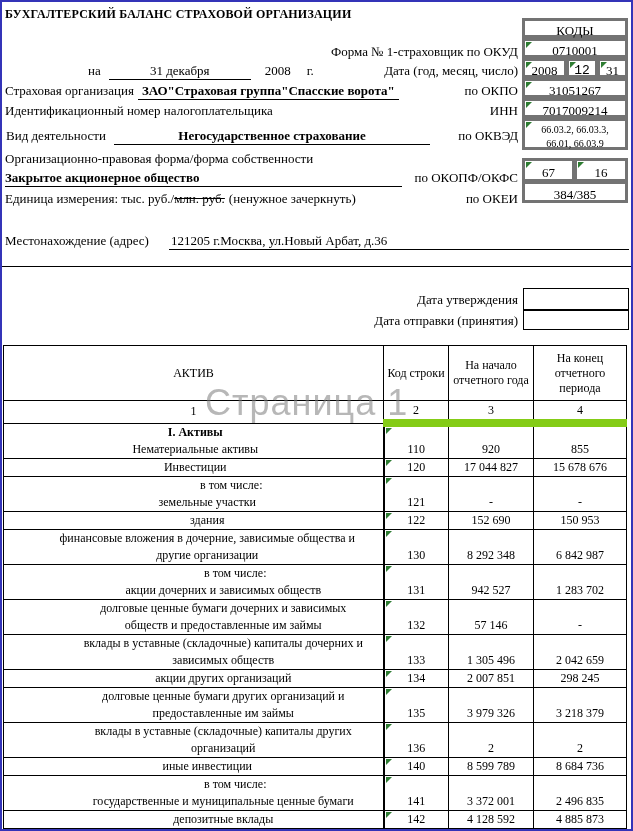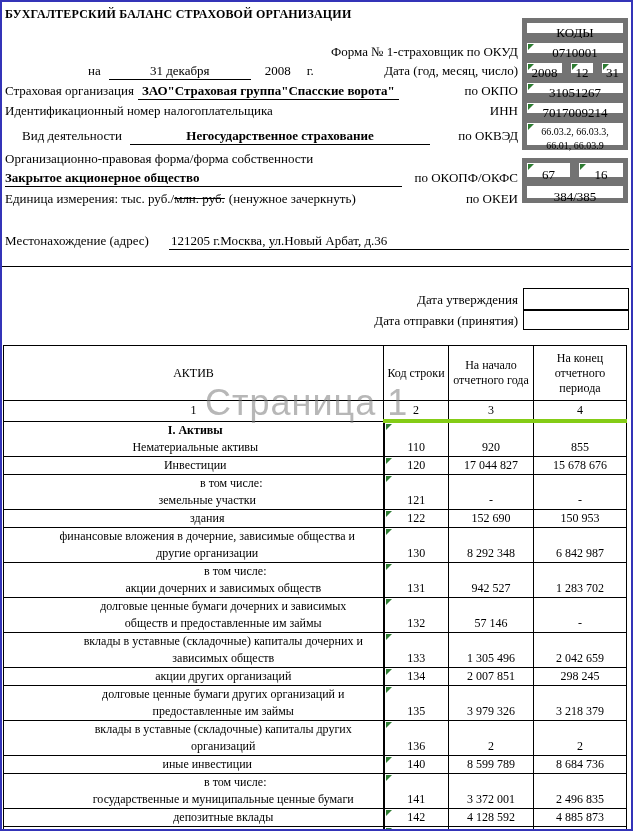--- a/index.html
+++ b/index.html
@@ -12,21 +12,21 @@
     position:absolute; inset:0; border:2px solid #3434b8; pointer-events:none; z-index:50;
   }
   .hline { position:absolute; font-size:13px; line-height:16px; display:flex; align-items:baseline; white-space:nowrap; }
   .title { position:absolute; left:5px; top:7px; font-size:12px; font-weight:bold; letter-spacing:.2px; }
   .r-align { justify-content:flex-end; }
   .spacer { flex:1; }
   .bold { font-weight:bold; }
   .u-seg { border-bottom:1px solid #000; text-align:center; }
   .strike { text-decoration:line-through; }
   
-  .cb { position:absolute; box-sizing:border-box; border:5px solid #737373; text-align:center;
+  .cb { position:absolute; box-sizing:border-box; border:3px solid #737373; text-align:center;
         font-size:13px; line-height:17px; padding-top:1px; background:#fff; }
   .cb.small { font-size:10px; line-height:14px; }
   .tri { position:absolute; left:1px; top:1px; width:0; height:0;
          border-top:6px solid #2e7d32; border-right:6px solid transparent; }
   .divider { position:absolute; left:0; right:0; top:266px; border-top:1px solid #000; }
   
   .emptybox { position:absolute; box-sizing:border-box; border:1px solid #000; background:#fff; }
   
   .sheet { position:absolute; left:3px; top:345px; z-index:1; }
   table { border-collapse:collapse; table-layout:fixed; }
@@ -36,21 +36,21 @@
   td.c-label { font-size:12px;text-align:center; }
   .ln { line-height:17px; white-space:nowrap; overflow:hidden; }
   .ln.b { font-weight:bold; padding-left:4px; }
   .ln.i0 { padding-left:4px; }
   .ln.i1 { padding-left:28px; }
   .ln.i2 { padding-left:60px; }
   .ln.sub { padding-left:76px; }
   .ln.sub2 { padding-left:84px; }
   td.c-code, td.c-num { text-align:center; vertical-align:bottom; font-size:12px; line-height:17px; position:relative; }
   td.c-code { border-left:2px solid #000; }
-  tr.first-data td.c-code, tr.first-data td.c-num { border-top:4px solid #84cc16; }
+  tr.first-data td.c-code, tr.first-data td.c-num { border-top:8px solid #84cc16; }
   .watermark { position:absolute; left:205px; top:382px; z-index:20;
     font-family:"Liberation Sans", sans-serif; font-size:36px; color:#7d7d7d; opacity:.55;
     pointer-events:none; letter-spacing:1px; }
 </style>
 </head>
 <body>
 
 <div class="page-frame"></div>
 
 <div class="title">БУХГАЛТЕРСКИЙ БАЛАНС СТРАХОВОЙ ОРГАНИЗАЦИИ</div>
@@ -75,21 +75,21 @@
   <span class="spacer"></span>
   <span>по ОКПО</span>
 </div>
 
 <div class="hline" style="left:5px; right:115px; top:103px;">
   <span>Идентификационный номер налогоплательщика</span>
   <span class="spacer"></span>
   <span>ИНН</span>
 </div>
 
-<div class="hline" style="left:22px; right:115px; top:128px;">
+<div class="hline" style="left:6px; right:115px; top:128px;">
   <span>Вид деятельности</span>
   <span class="bold u-seg" style="flex:1; margin:0 28px 0 8px;">Негосударственное страхование</span>
   <span>по ОКВЭД</span>
 </div>
 
 <div class="hline" style="left:5px; right:115px; top:151px;">
   <span>Организационно-правовая форма/форма собственности</span>
 </div>
 
 <div class="hline" style="left:5px; right:115px; top:170px;">
@@ -117,21 +117,21 @@
 </div>
 <div class="emptybox" style="left:523px; top:288px; width:106px; height:22px;"></div>
 <div class="hline r-align" style="left:200px; right:115px; top:313px;">
   <span>Дата отправки (принятия)</span>
 </div>
 <div class="emptybox" style="left:523px; top:310px; width:106px; height:20px;"></div>
 
 <div class="cb" style="left:522px; top:18px; width:106px; height:20px;">КОДЫ</div>
 <div class="cb" style="left:522px; top:38px; width:106px; height:20px;"><span class="tri"></span><span>0710001</span></div>
 <div class="cb" style="left:522px; top:58px; width:45px; height:20px;"><span class="tri"></span><span>2008</span></div>
-<div class="cb" style="left:566px; top:58px; width:32px; height:20px;"><span class="tri"></span><span>12</span></div>
+<div class="cb" style="left:566px; top:58px; width:32px; height:20px;font-family:Liberation Mono, monospace;"><span class="tri"></span><span>12</span></div>
 <div class="cb" style="left:597px; top:58px; width:31px; height:20px;"><span class="tri"></span><span>31</span></div>
 <div class="cb" style="left:522px; top:78px; width:106px; height:20px;"><span class="tri"></span><span>31051267</span></div>
 <div class="cb" style="left:522px; top:98px; width:106px; height:20px;"><span class="tri"></span><span>7017009214</span></div>
 <div class="cb small" style="left:522px; top:118px; width:106px; height:32px; padding-top:2px;">
     <span class="tri"></span>
     <div>66.03.2, 66.03.3,</div>
     <div>66.01, 66.03.9</div>
   </div>
 <div class="cb" style="left:522px; top:158px; width:53px; height:24px; line-height:21px;"><span class="tri"></span><span>67</span></div>
 <div class="cb" style="left:574px; top:158px; width:54px; height:24px; line-height:21px;"><span class="tri"></span><span>16</span></div>

